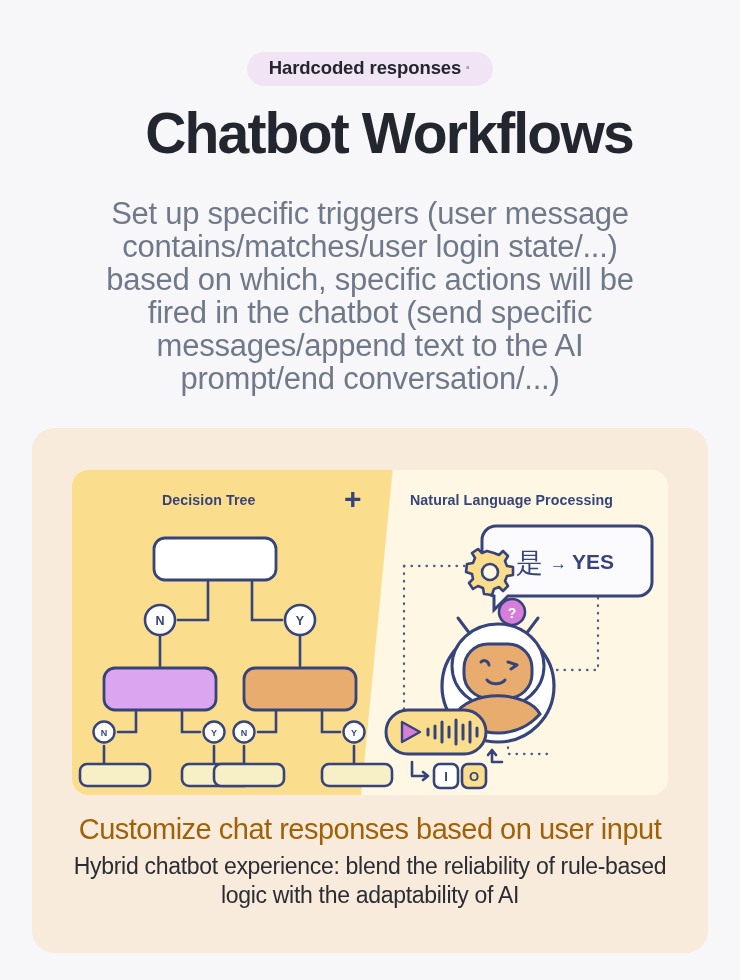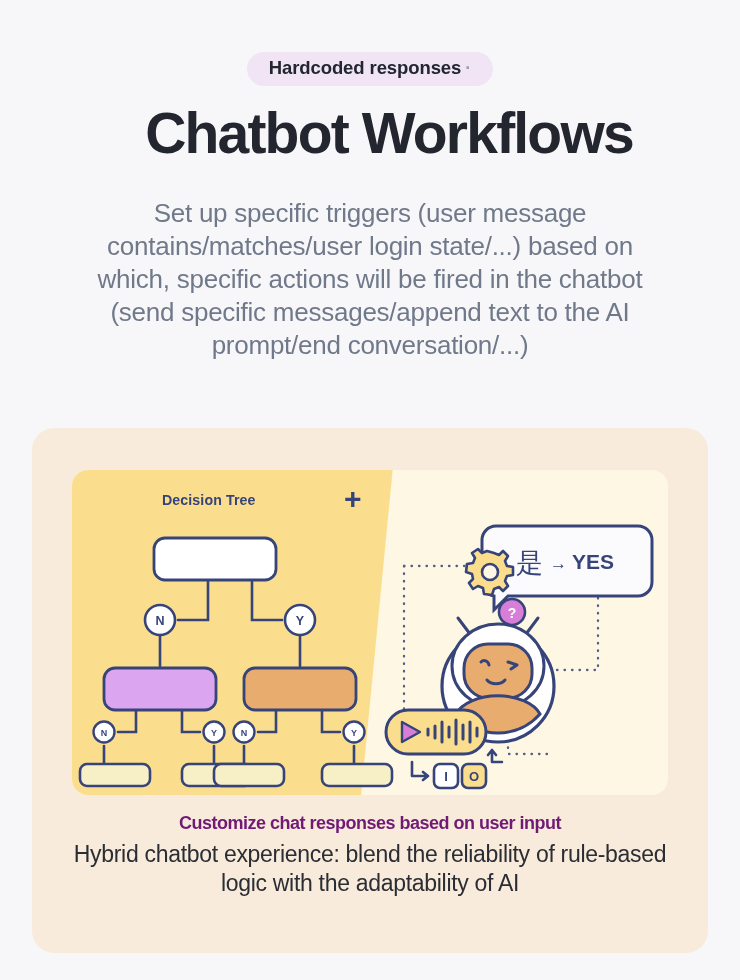--- a/index.html
+++ b/index.html
@@ -57,21 +57,21 @@
     font-weight: bold;
     color: #23262E;
     letter-spacing: -1.8px;
     line-height: 1.05;
     margin-left: 38px;
   }
 
   .description {
     margin: 34px auto 0 auto;
     width: 556px;
-    font-size: 26px;
+    font-size: 31px;
     line-height: 33px;
     color: #70798A;
     text-align: center;
     letter-spacing: -0.25px;
   }
 
   
   .card {
     position: absolute;
     left: 32px;
@@ -126,23 +126,23 @@
   
   .caption {
     position: absolute;
     left: 0;
     right: 0;
     top: 385px;
     text-align: center;
     padding: 0 26px;
   }
   .caption-title {
-    font-size: 18px;
-    font-weight: bold;
-    color: #701a75;
+    font-size: 29px;
+    font-weight: normal;
+    color: #a16207;
     letter-spacing: -0.5px;
   }
   .caption-sub {
     margin-top: 6px;
     font-size: 23px;
     line-height: 29px;
     color: #2A2D34;
     letter-spacing: -0.3px;
   }
 
@@ -166,20 +166,21 @@
   </div>
 
   <div class="card">
 
     <div class="illustration">
 
       <div class="illus-yellow"></div>
 
       <span class="illus-label label-left">Decision Tree</span>
       <span class="plus-sign">+</span>
+      <span class="illus-label label-right">Natural Language Processing</span>
 
       <svg width="330" height="270" viewBox="0 0 330 270" style="position:absolute; left:6px; top:50px;">
         <g fill="none" stroke="#36447A" stroke-width="2.6" stroke-linecap="round">
 
           <path d="M130 60 L130 100 L100 100"></path>
           <path d="M174 60 L174 100 L204 100"></path>
 
           <path d="M82 116 L82 146"></path>
 
           <path d="M222 116 L222 146"></path>

